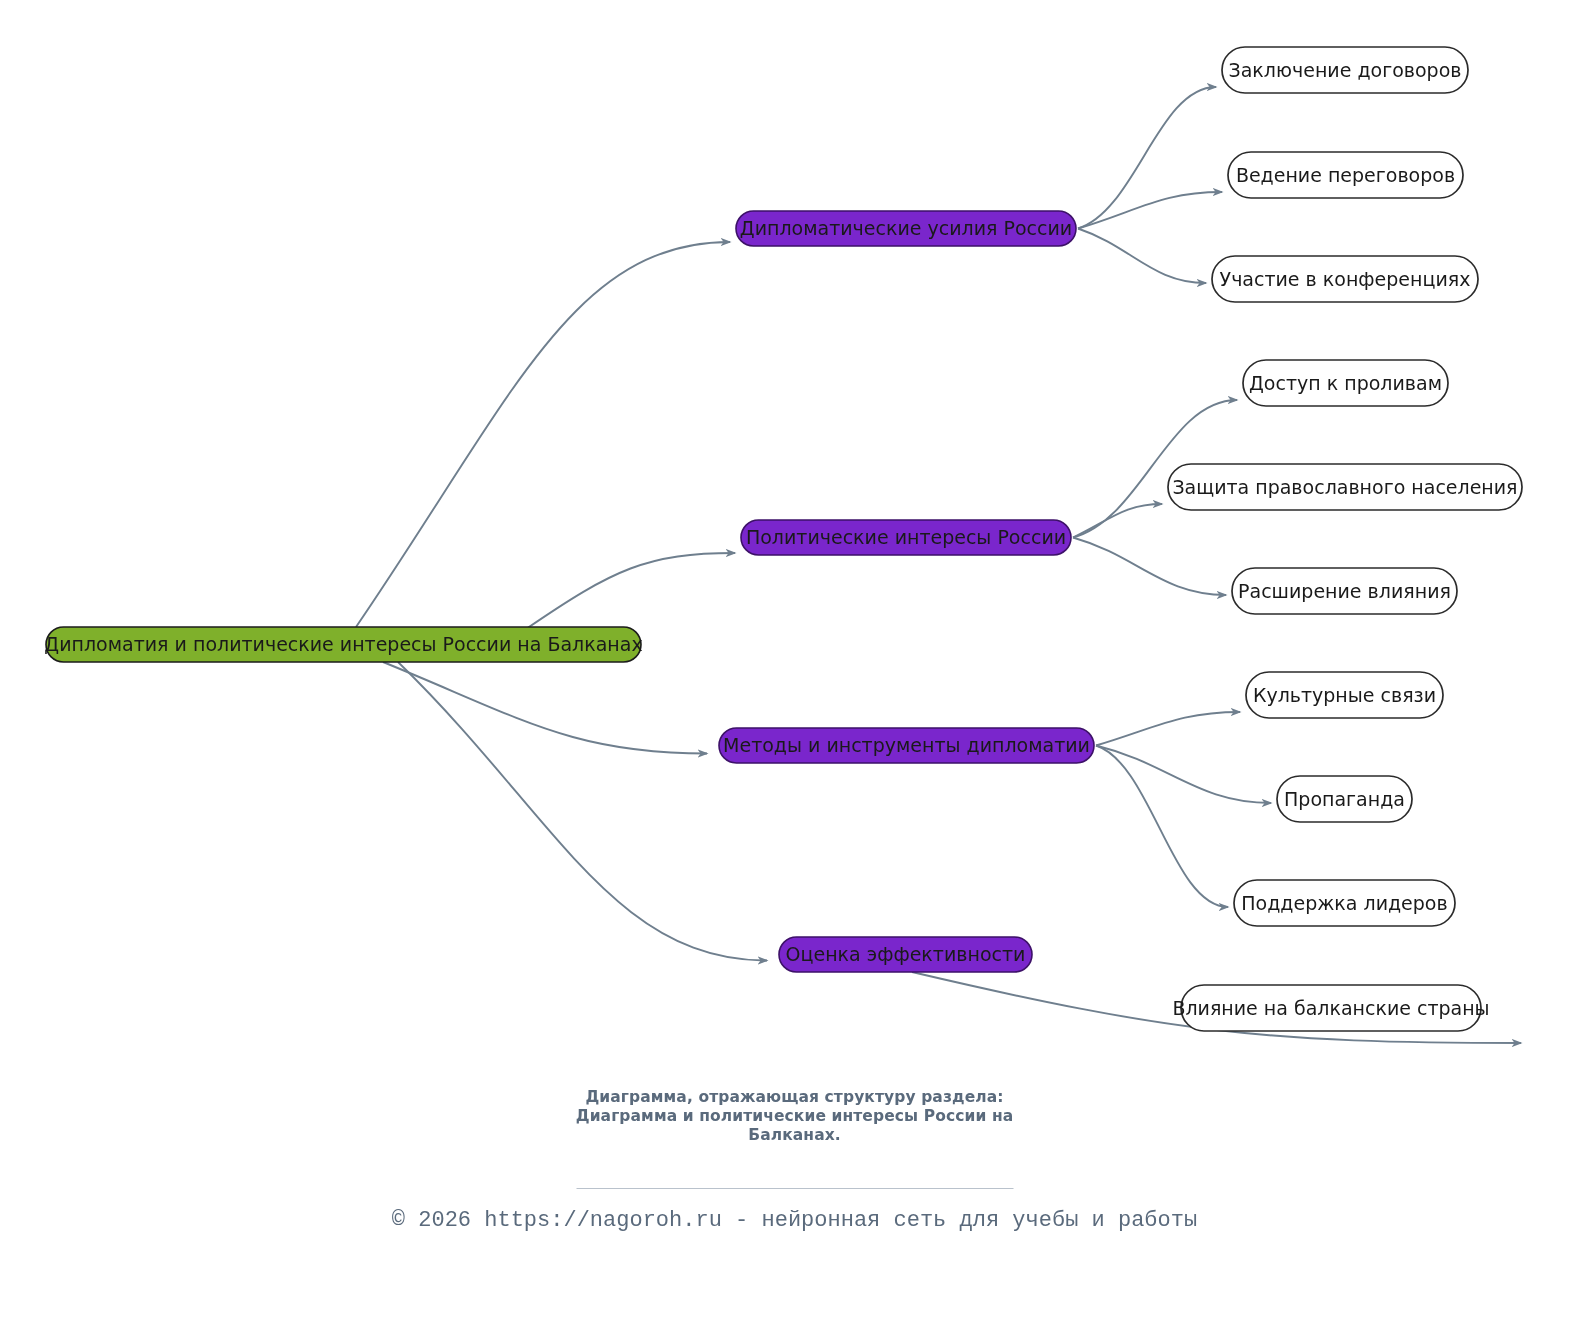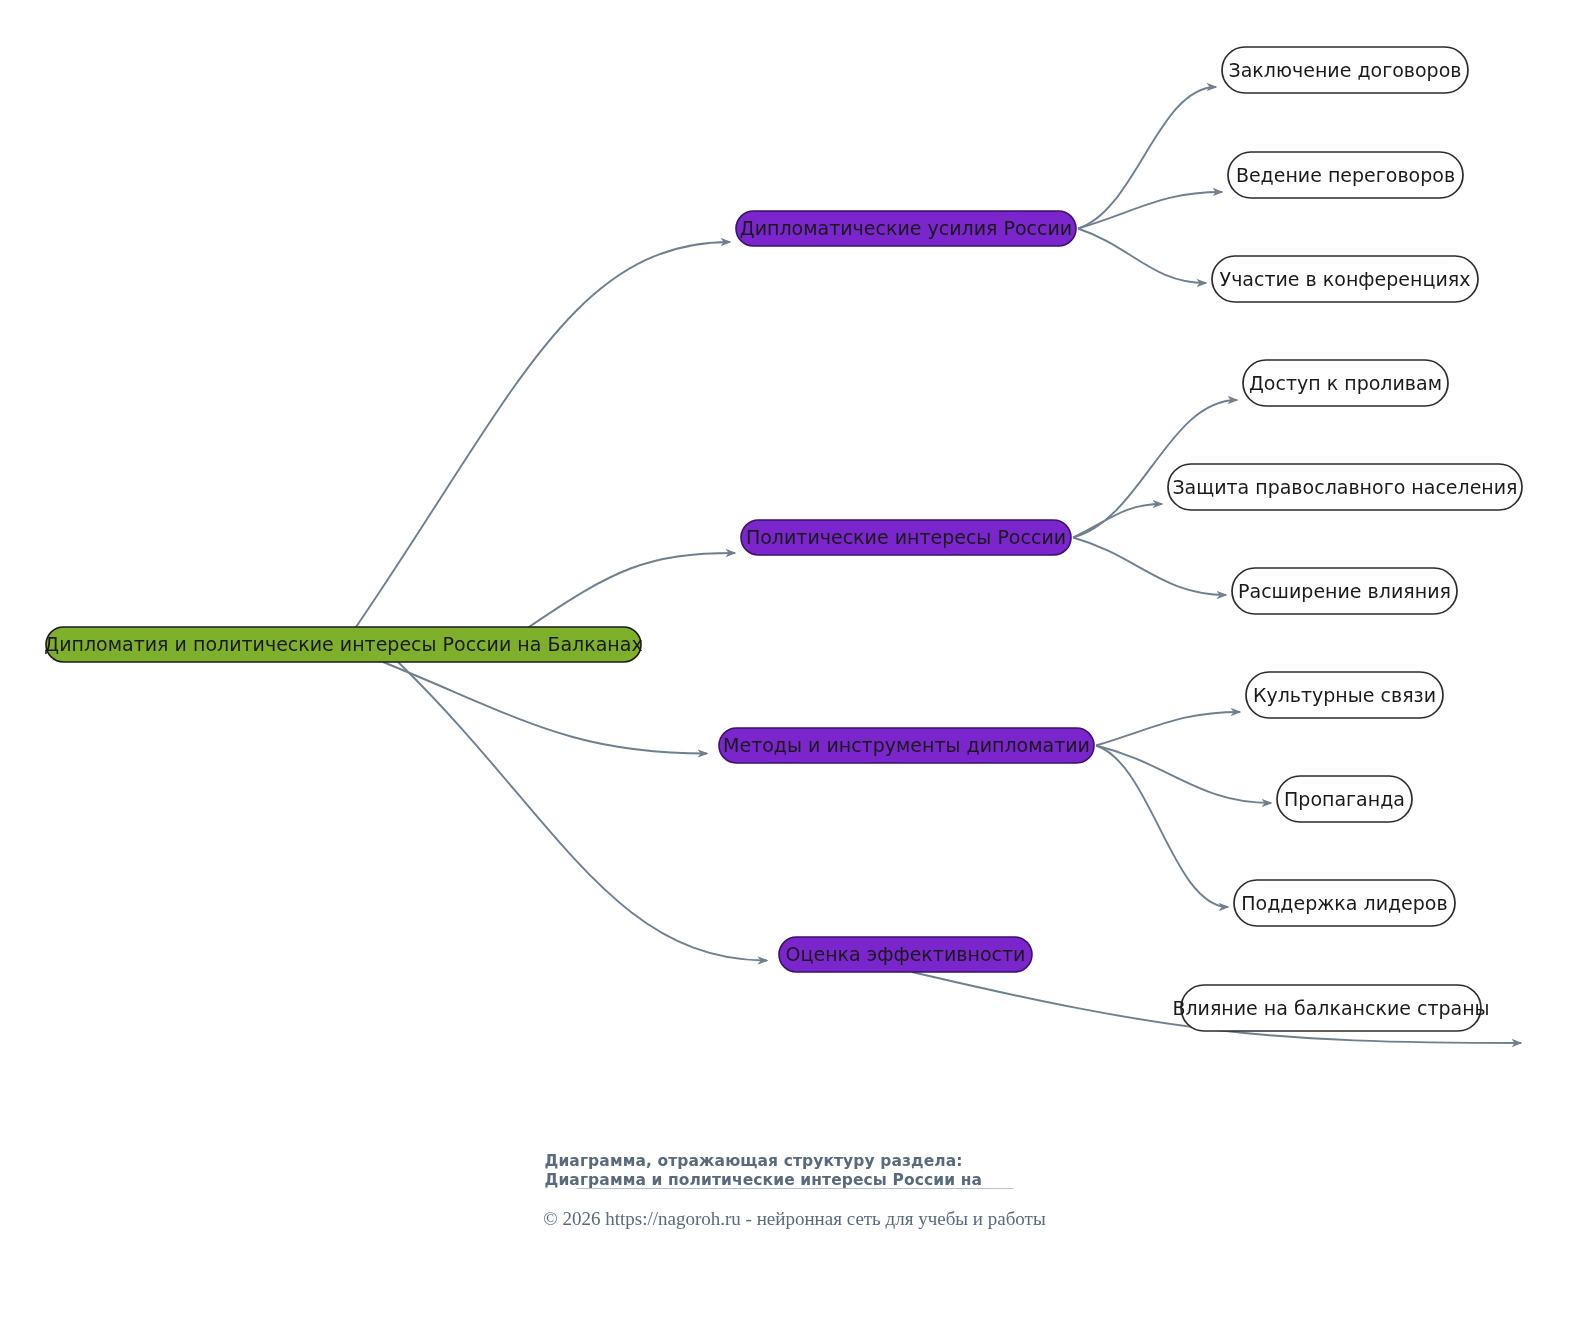--- a/index.html
+++ b/index.html
@@ -49,22 +49,23 @@
   }
   .edge {
     fill: none;
     stroke: #6f7f8e;
     stroke-width: 1.9;
   }
   .caption {
     position: absolute;
     left: 50%;
     transform: translateX(-50%);
-    top: 1152px;
+    top: 1088px;
     width: 500px;
+    text-align: center;
     font-family: "DejaVu Sans", sans-serif;
     font-size: 15.5px;
     font-weight: bold;
     line-height: 1.22;
     color: #5a6a7c;
     letter-spacing: 0.1px;
   }
   .rule {
     position: absolute;
     left: 50%;
@@ -74,22 +75,22 @@
     height: 0;
     border-top: 1px solid #b9c2cc;
   }
   .copyright {
     position: absolute;
     left: 50%;
     transform: translateX(-50%);
     top: 1208px;
     width: 900px;
     text-align: center;
-    font-family: Liberation Serif, serif;
-    font-size: 19px;
+    font-family: Liberation Mono, monospace;
+    font-size: 22px;
     color: #5a6a7c;
     white-space: nowrap;
   }
 </style>
 </head>
 <body>
 
 <div id="stage">
 
   <svg id="mindmap" viewBox="0 0 1589 1322">
@@ -175,19 +176,20 @@
         <g>
           <rect x="1181" y="985" width="300" height="46" rx="23" ry="23" class="node-box-leaf"></rect>
           <text x="1331" y="1009" text-anchor="middle" class="node-label">Влияние на балканские страны</text>
         </g>
       </g>
   </svg>
 
   <div class="caption">
     <div>Диаграмма, отражающая структуру раздела:</div>
     <div>Диаграмма и политические интересы России на</div>
+    <div>Балканах.</div>
   </div>
 
   <div class="rule"></div>
 
   <div class="copyright">© 2026 https://nagoroh.ru - нейронная сеть для учебы и работы</div>
 
 </div>
 
 </body></html>

